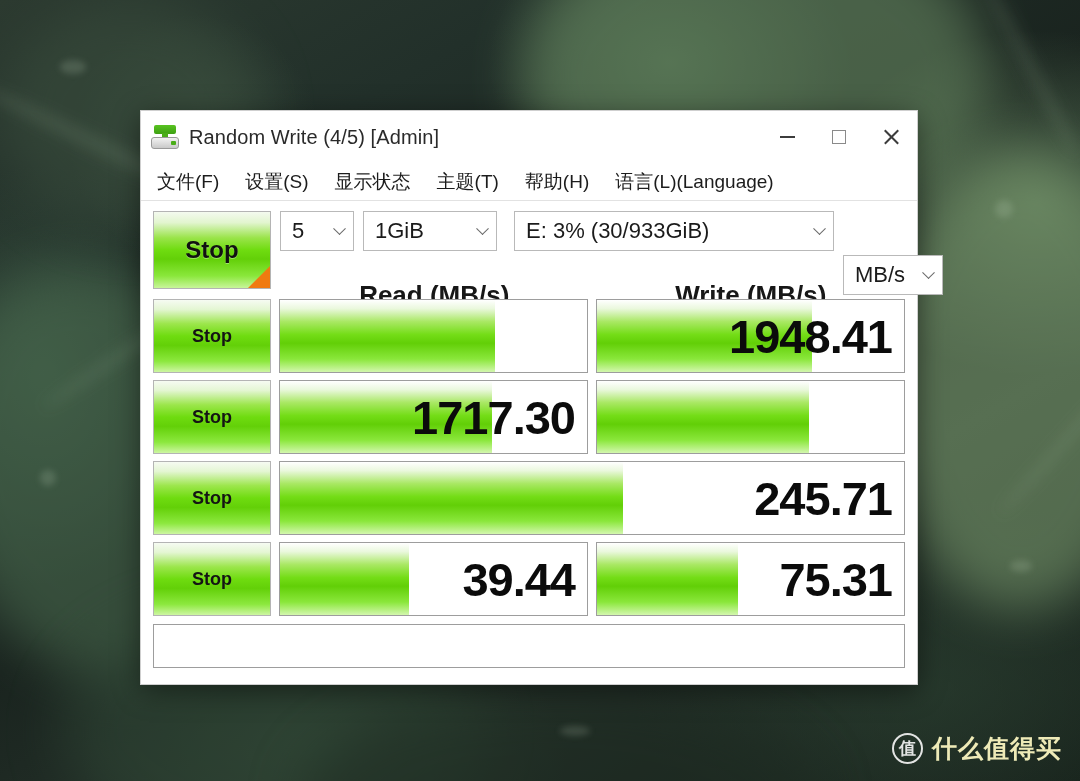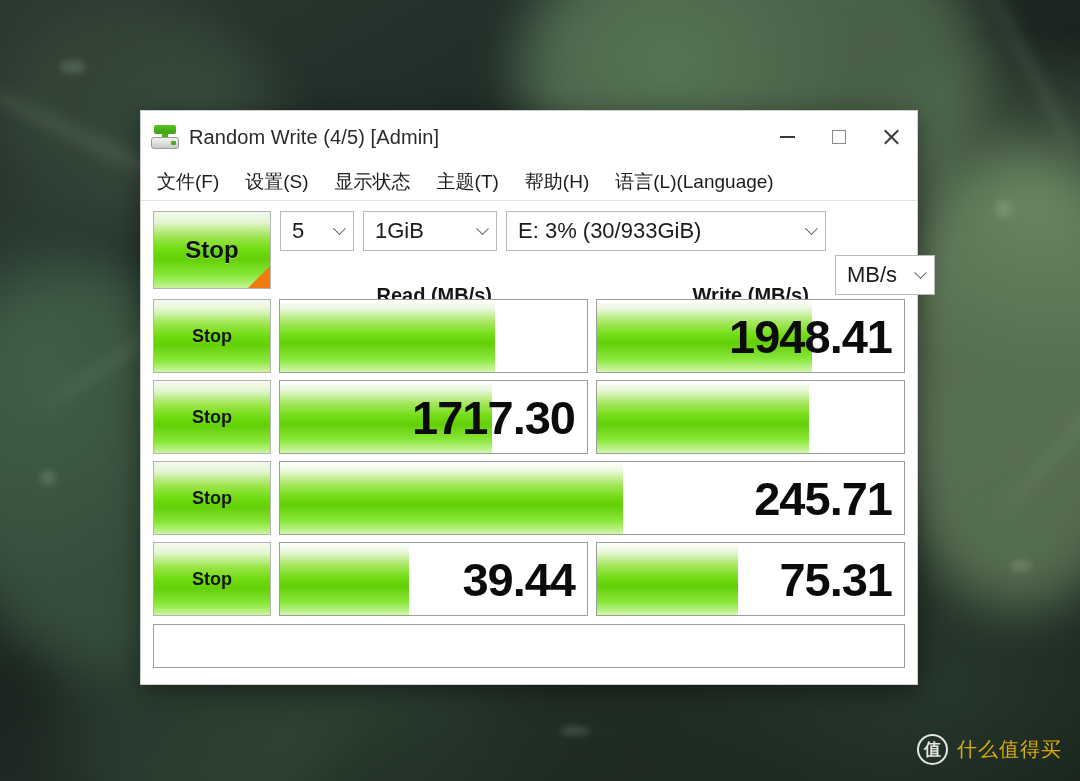--- a/index.html
+++ b/index.html
@@ -230,36 +230,36 @@
     flex: none;
   }
   .chev {
     width: 9px; height: 9px;
     border-right: 1.8px solid #6a6a6a;
     border-bottom: 1.8px solid #6a6a6a;
     transform: rotate(45deg) translate(-2px,-2px);
   }
   .combo-runs   { width: 74px; }
   .combo-size   { width: 134px; }
-  .combo-drive  { width: 320px; }
+  .combo-drive  { width: 320px; margin-left: 8px; }
   .combo-units  { width: 100px; margin-top: 44px; }
 
   
   .headers-row {
     display: flex;
     gap: 8px;
     height: 32px;
     align-items: center;
     flex: none;
     padding-left: 127px;
   }
   .col-head {
     flex: 1;
     text-align: center;
-    font-size: 20px;
+    font-size: 26px;
     font-weight: bold;
     color: #171717;
     font-family: "Liberation Sans", sans-serif;
     margin-top: 36px;
   }
 
   
   .results { display: flex; flex-direction: column; gap: 7px; flex: none; }
   .result-row { display: flex; gap: 8px; height: 74px; }
 
@@ -337,23 +337,23 @@
   #watermark .logo {
     width: 31px; height: 31px;
     border-radius: 50%;
     border: 2.4px solid #f2f2f2;
     display: flex; align-items: center; justify-content: center;
     font-size: 17px; color: #f2f2f2; font-weight: bold;
     font-family: "DejaVu Sans", sans-serif;
     line-height: 1;
   }
   #watermark .wm-text {
-    font-size: 20px;
-    color: #eab308;
-    font-weight: normal;
+    font-size: 25px;
+    color: #fef9c3;
+    font-weight: bold;
     font-family: "DejaVu Sans", sans-serif;
     letter-spacing: 1px;
   }
 </style>
 </head>
 <body>
 
 <div id="desktop">
   <div class="blob b1"></div>
   <div class="blob b2"></div>

